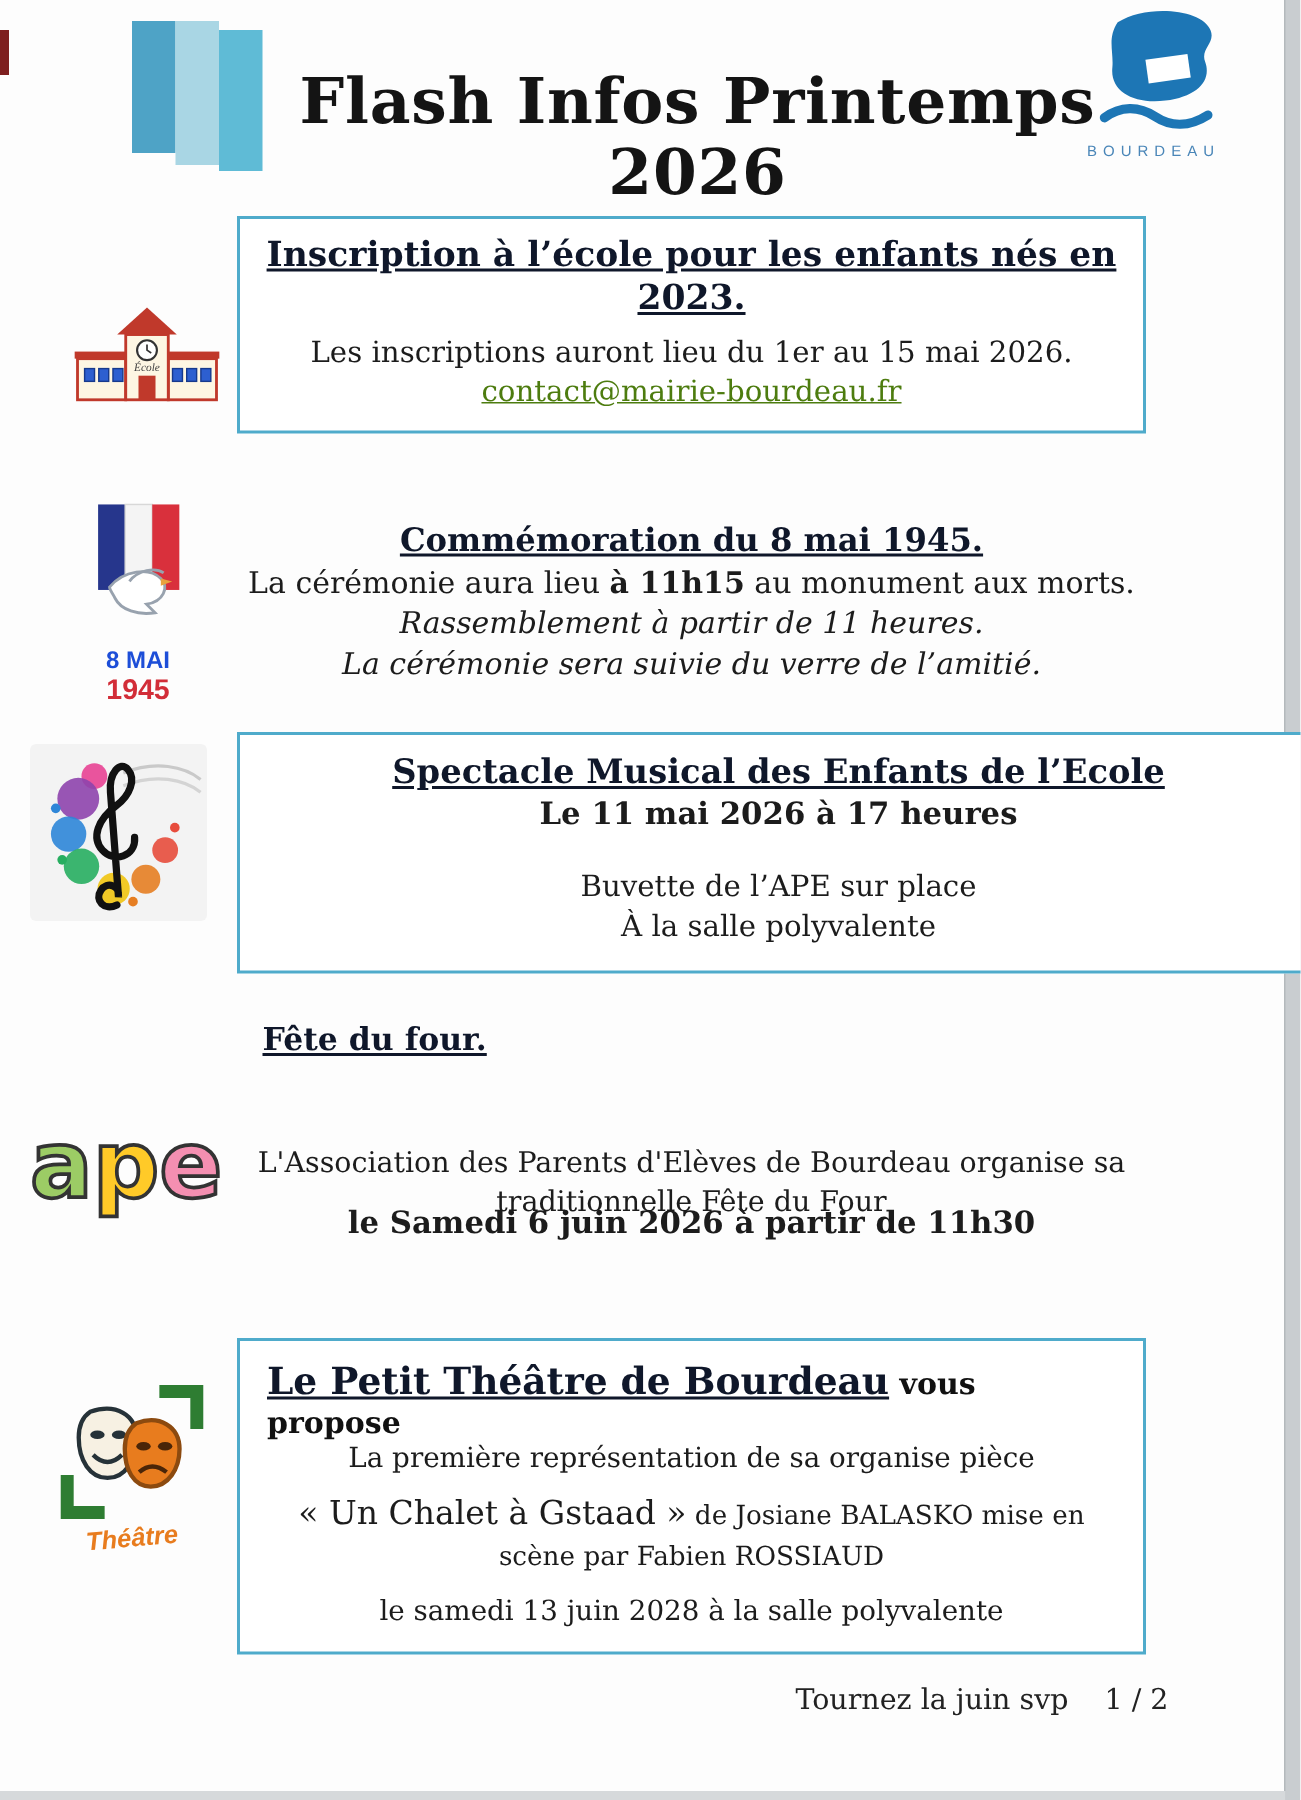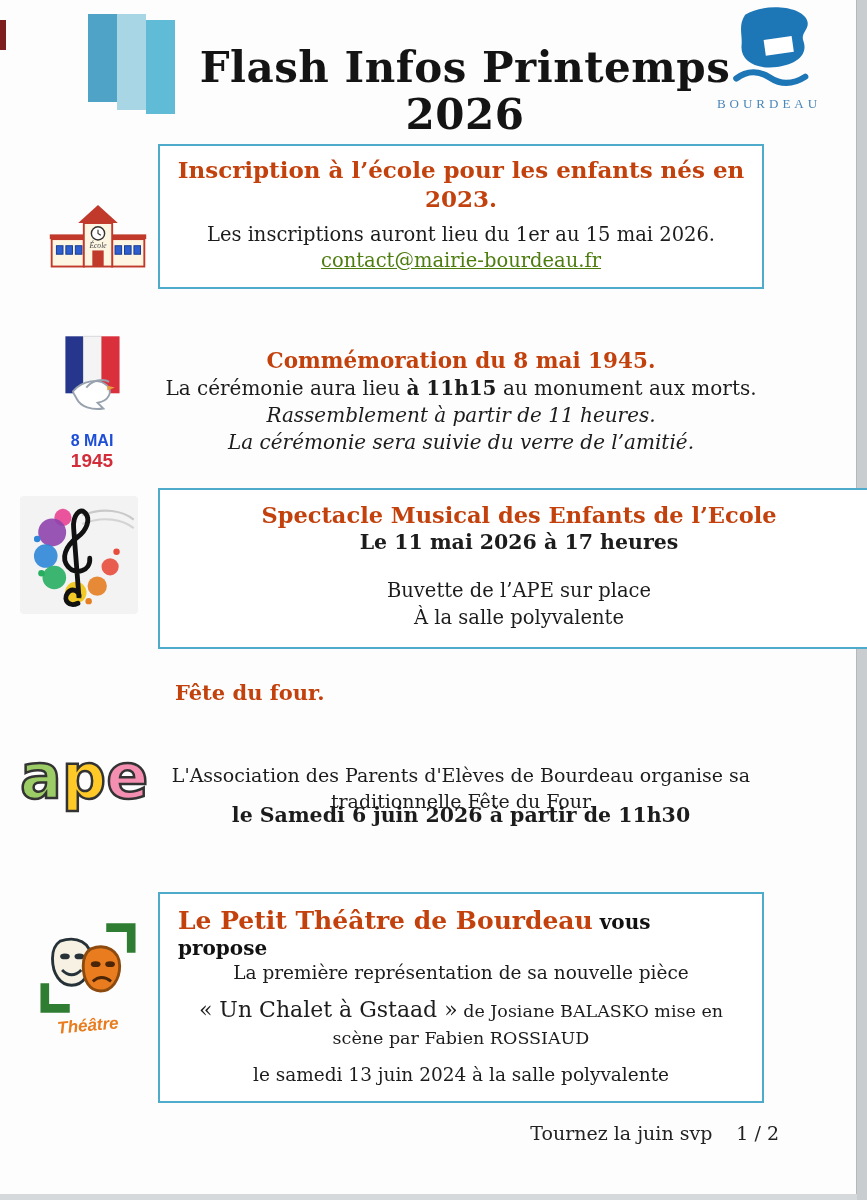--- a/index.html
+++ b/index.html
@@ -17,25 +17,25 @@
 
   
   .stripes{left:88px;top:14px;display:flex;align-items:flex-start;gap:0;}
   .stripes div{width:29px;}
   .s1{height:88px;background:#4ea3c6;}
   .s2{height:96px;background:#a9d6e4;}
   .s3{height:94px;background:#5fbbd6;margin-top:6px;}
   .title{left:170px;top:44px;width:590px;text-align:center;
     font-size:42px;font-weight:bold;line-height:1.12;color:#141414;letter-spacing:.5px;}
   .logo{left:710px;top:6px;width:118px;text-align:center;}
-  .logo-text{margin-top:2px;font-family:Liberation Serif, serif;font-size:13px;
+  .logo-text{margin-top:2px;font-family:Liberation Sans, sans-serif;font-size:10px;
     letter-spacing:4px;color:#4a86b8;}
 
   
-  .teal{color:#c2410c;}
+  .teal{color:#0f172a;text-decoration:underline;}
   .box{border:2px solid #4fabcb;background:#ffffff;box-sizing:border-box;text-align:center;}
   .box1{left:158px;top:144px;width:606px;padding:10px 16px 12px;}
   .box2{left:158px;top:488px;width:722px;padding:12px 16px 16px;}
   .box3{left:158px;top:892px;width:606px;padding:12px 18px 16px;}
 
   .h-center{font-size:23px;font-weight:bold;line-height:1.25;}
   .body-line{font-size:19.5px;line-height:1.36;}
   .email{color:#4d7c0f;text-decoration:underline;cursor:pointer;}
 
   .commem{left:158px;top:348px;width:606px;text-align:center;}
@@ -203,23 +203,23 @@
     <ellipse cx="78" cy="46" rx="5" ry="3" fill="#4a2508"></ellipse>
     <path d="M60 64 Q69 56 79 64" stroke="#4a2508" stroke-width="3" fill="none"></path>
   </svg>
   <div class="theatre-label">Théâtre</div>
 </div>
 
 <div class="abs box box3">
   <div class="th-head">
     <span class="main teal">Le Petit Théâtre de Bourdeau</span><span class="rest"> vous propose</span>
   </div>
-  <div class="th-line1">La première représentation de sa nouvelle pièce</div>
+  <div class="th-line1">La première représentation de sa organise pièce</div>
   <div class="th-piece">
     <span class="big">« Un Chalet à Gstaad »</span><span> de Josiane BALASKO mise en scène par Fabien ROSSIAUD</span>
   </div>
-  <div class="th-line3">le samedi 13 juin 2024 à  la salle polyvalente</div>
+  <div class="th-line3">le samedi 13 juin 2028 à  la salle polyvalente</div>
 </div>
 
 <div class="abs footer">
   <span>Tournez la juin svp</span>
   <span>1 / 2</span>
 </div>
 
 </body></html>

